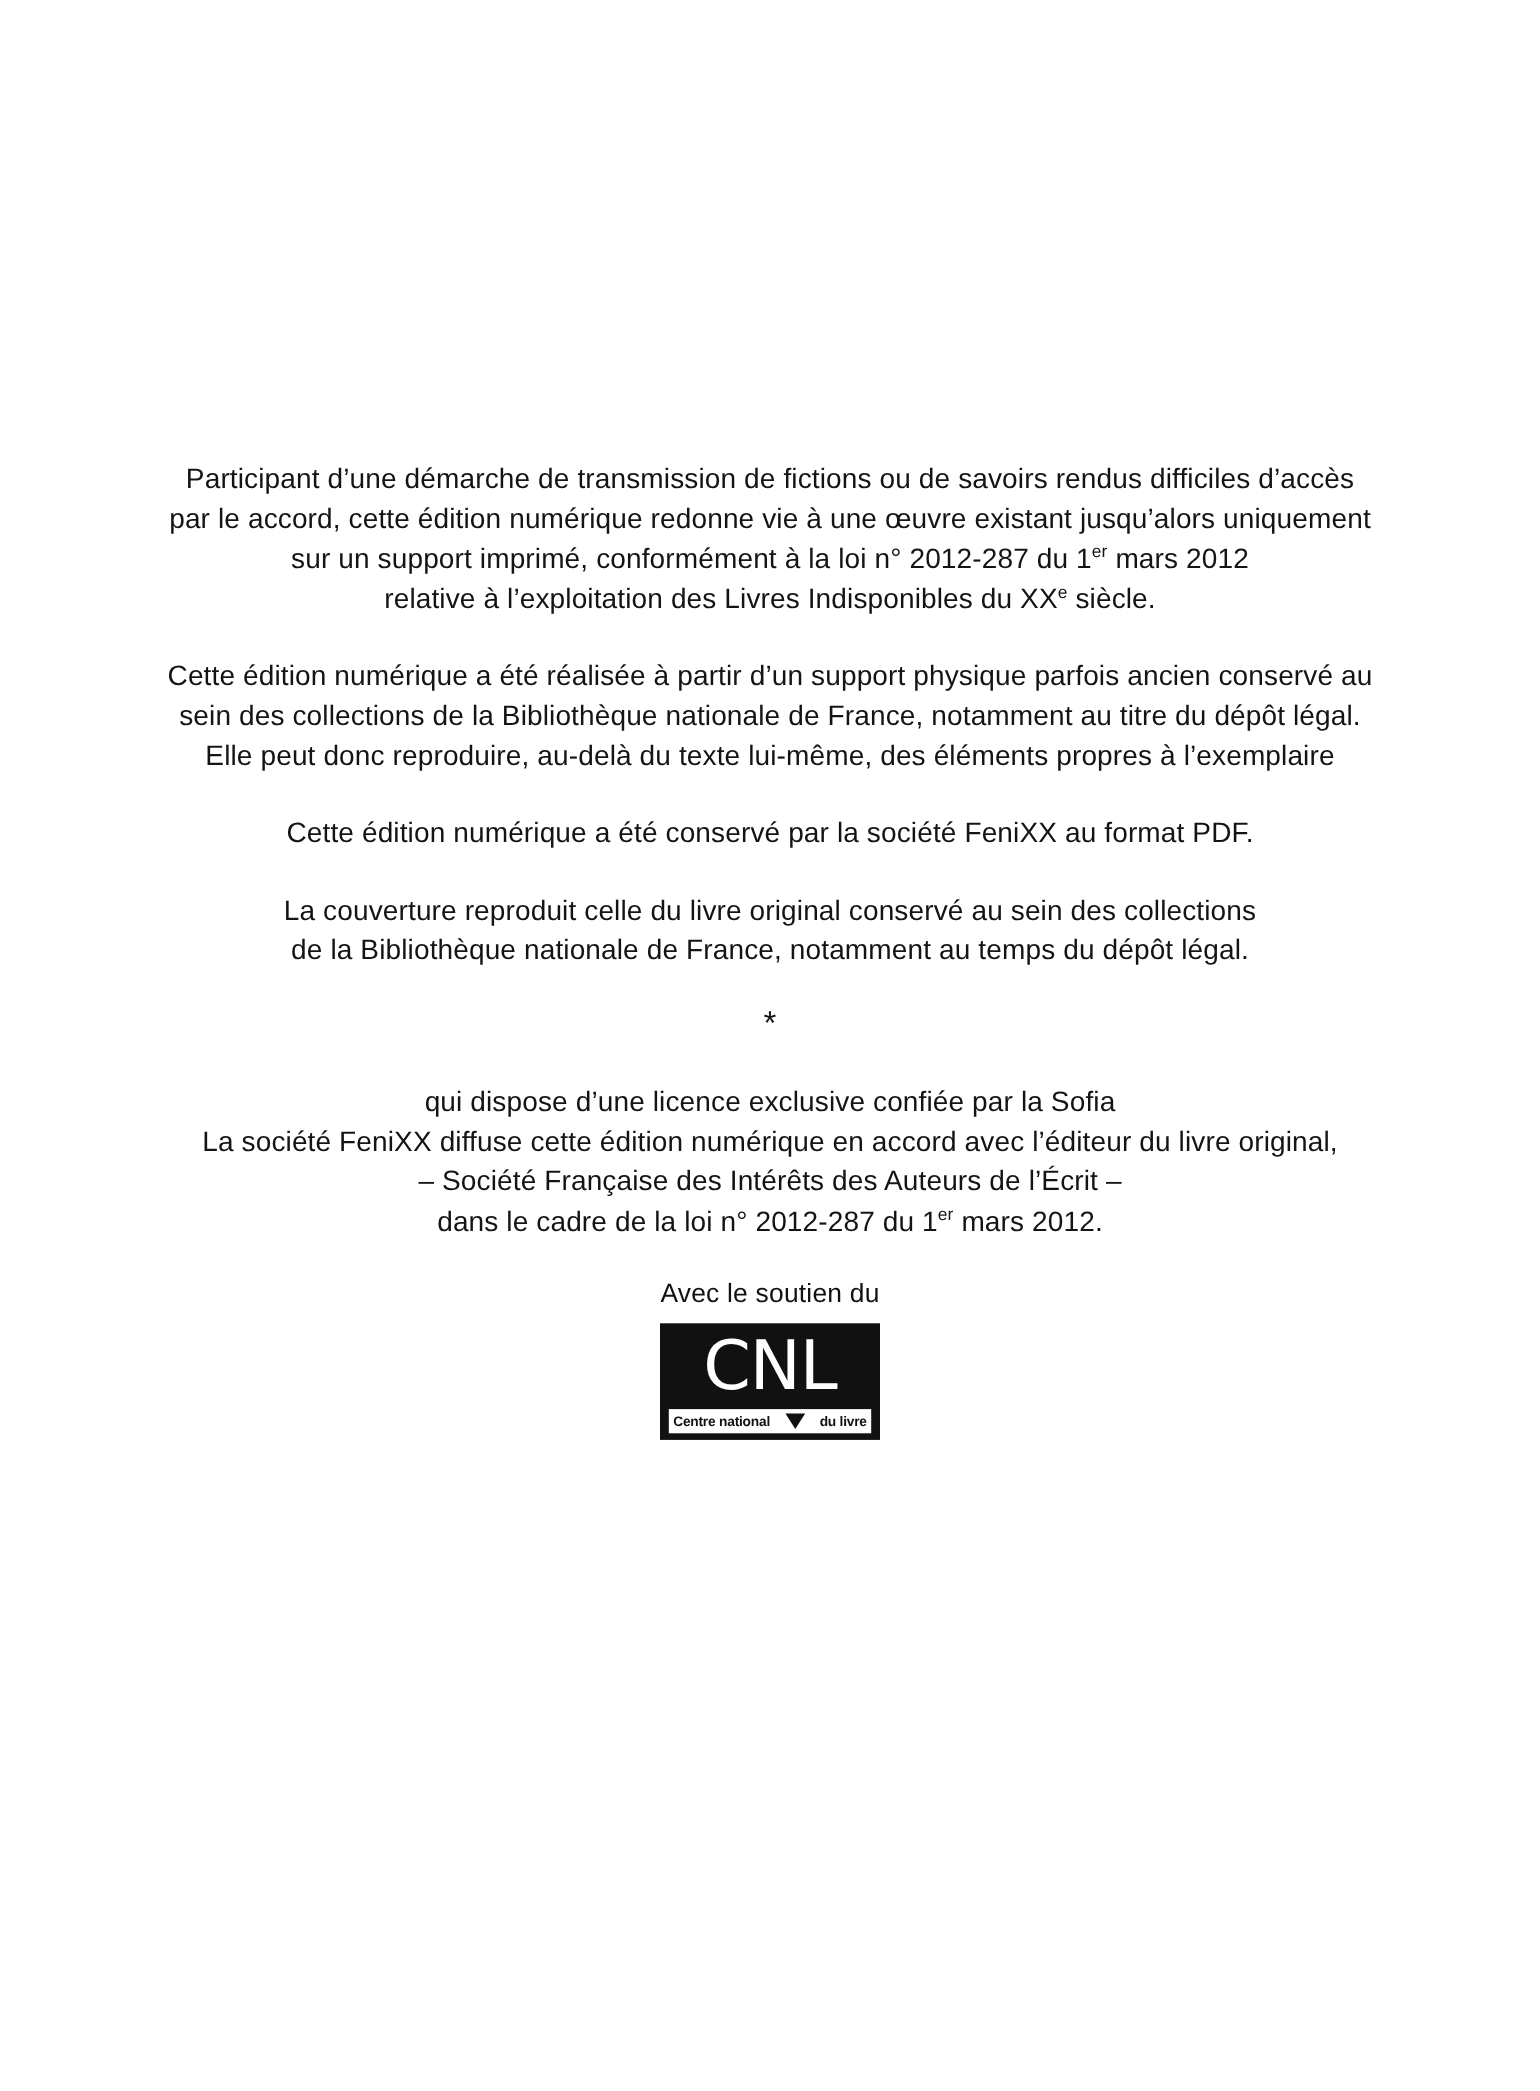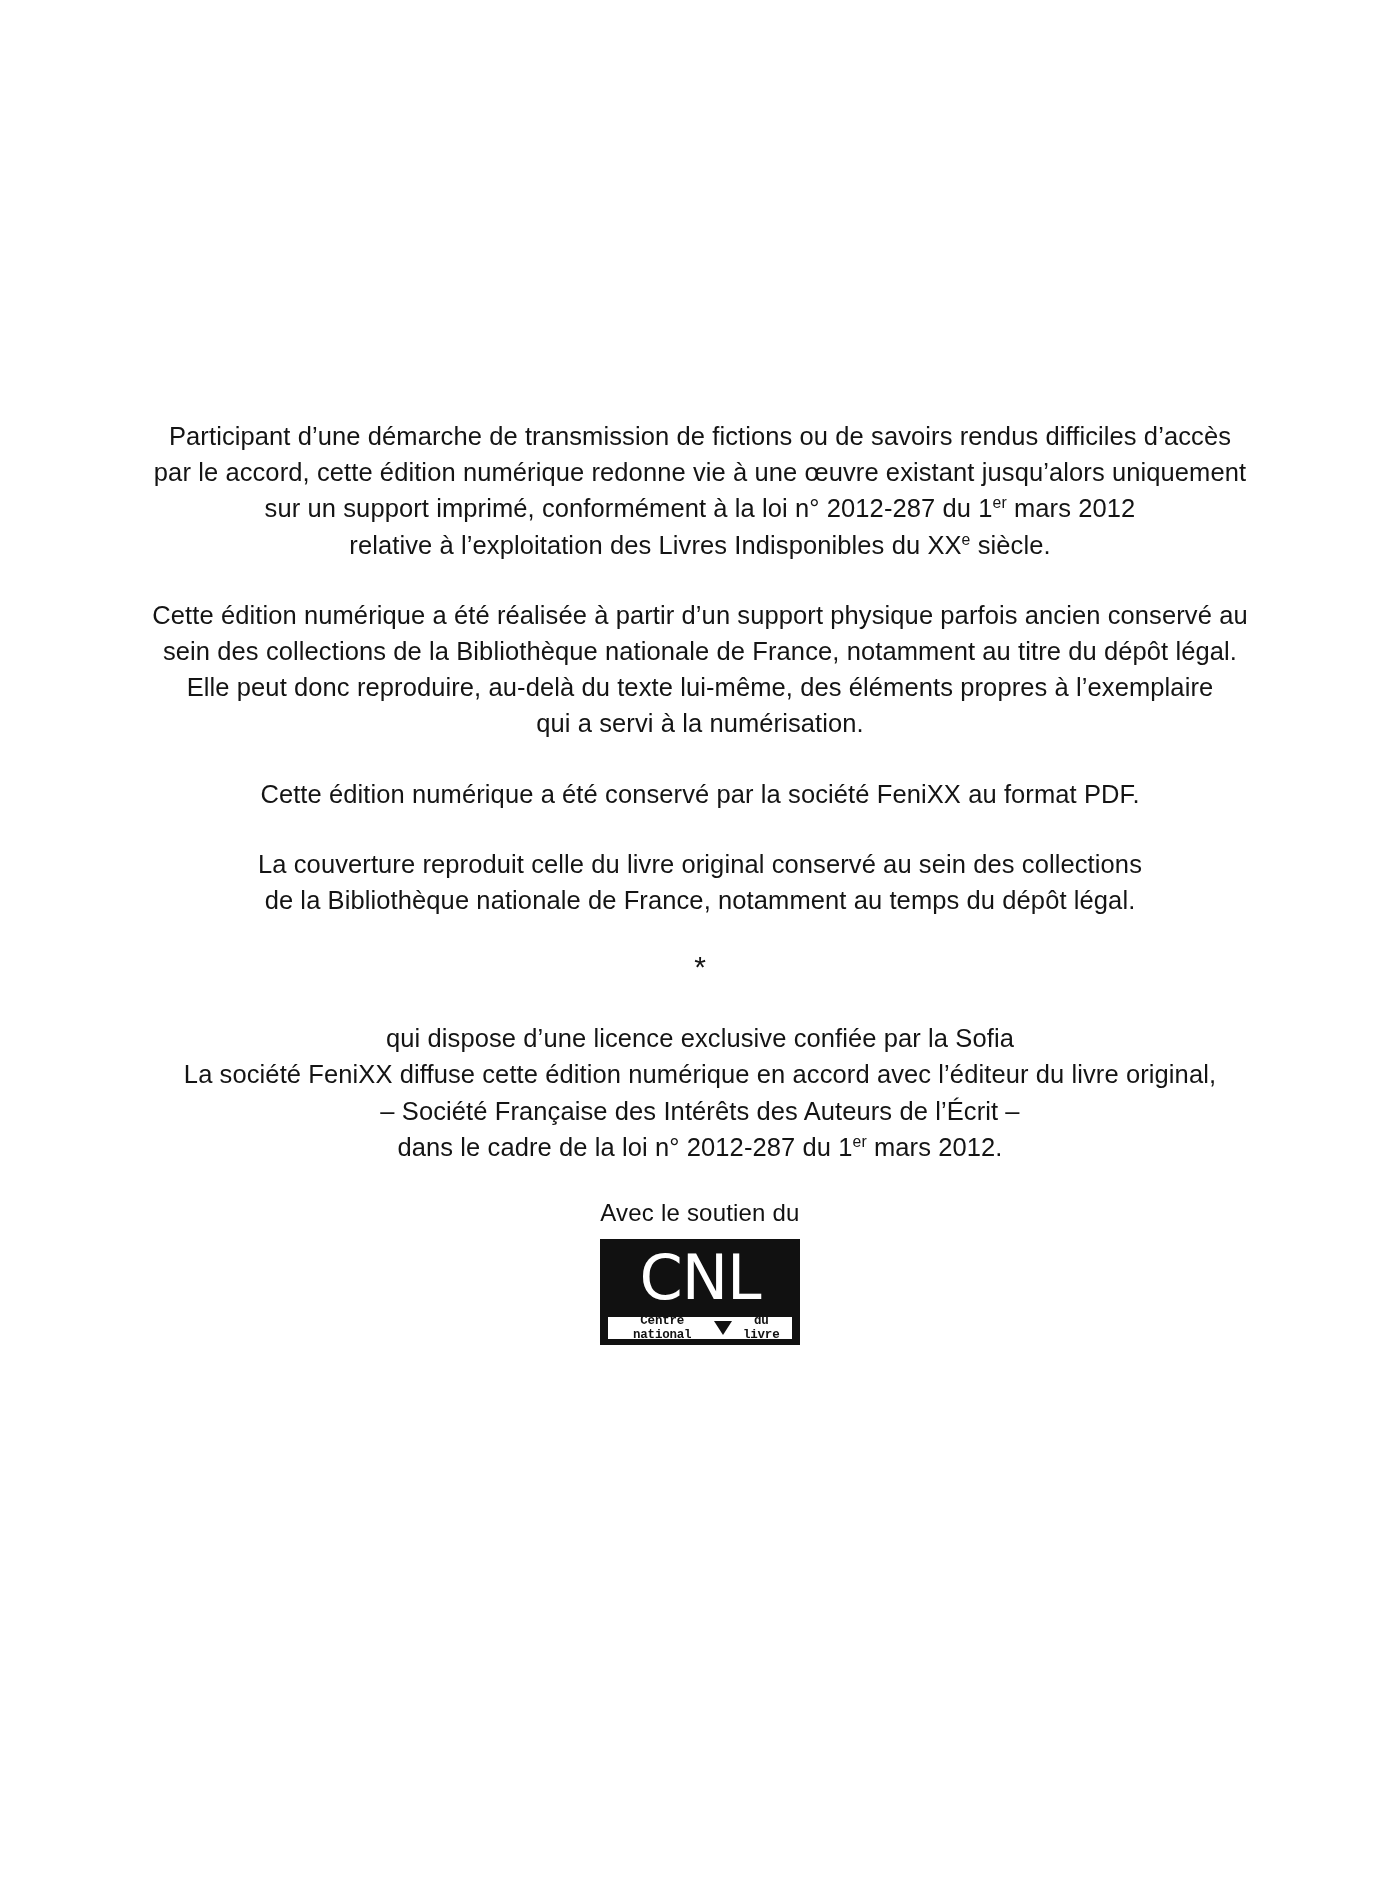--- a/index.html
+++ b/index.html
@@ -88,21 +88,21 @@
     display: flex;
     align-items: center;
     justify-content: space-between;
     padding: 0 4px;
     box-sizing: border-box;
   }
   .cnl-bar span {
     color: #111111;
     font-size: 12.5px;
     font-weight: bold;
-    font-family: Liberation Mono, monospace;
+    font-family: Liberation Sans, sans-serif;
     letter-spacing: -0.2px;
   }
   .cnl-check {
     width: 0;
     height: 0;
     border-left: 9px solid transparent;
     border-right: 9px solid transparent;
     border-top: 14px solid #111111;
     margin: 0 2px;
   }
@@ -118,21 +118,20 @@
       <span>Participant d’une démarche de transmission de fictions ou de savoirs rendus difficiles d’accès</span>
       <span>par le accord, cette édition numérique redonne vie à une œuvre existant jusqu’alors uniquement</span>
       <span>sur un support imprimé, conformément à la loi n° 2012-287 du 1<sup>er</sup> mars 2012</span>
       <span>relative à l’exploitation des Livres Indisponibles du XX<sup>e</sup> siècle.</span>
     </p>
 
     <p class="para para-lines">
       <span>Cette édition numérique a été réalisée à partir d’un support physique parfois ancien conservé au</span>
       <span>sein des collections de la Bibliothèque nationale de France, notamment au titre du dépôt légal.</span>
       <span>Elle peut donc reproduire, au-delà du texte lui-même, des éléments propres à l’exemplaire</span>
-      <span>qui a servi à la numérisation.</span>
     </p>
 
     <p class="para para-lines">
       <span>Cette édition numérique a été conservé par la société FeniXX au format PDF.</span>
     </p>
 
     <p class="para para-lines">
       <span>La couverture reproduit celle du livre original conservé au sein des collections</span>
       <span>de la Bibliothèque nationale de France, notamment au temps du dépôt légal.</span>
     </p>

